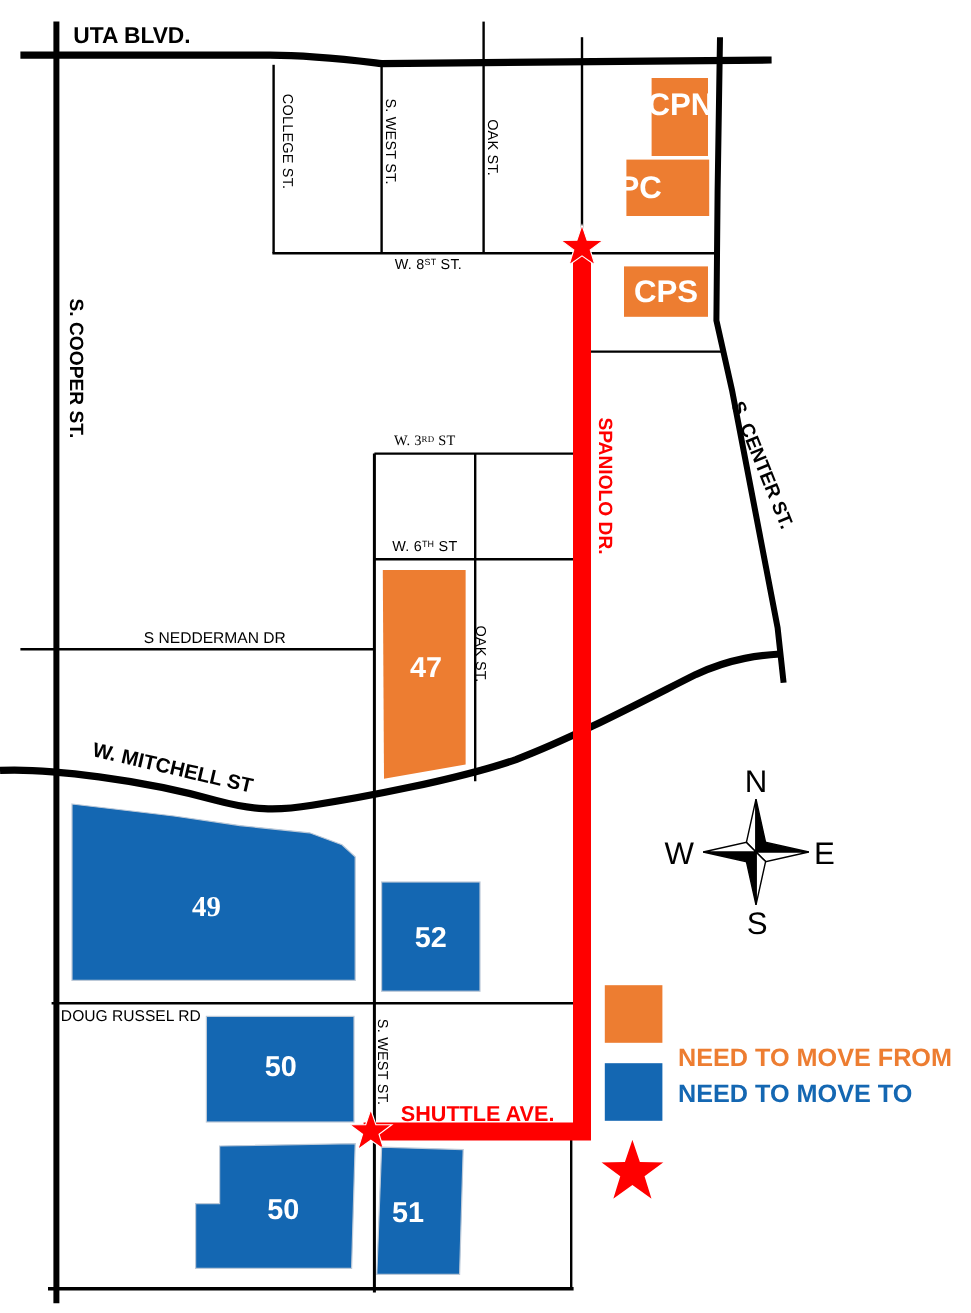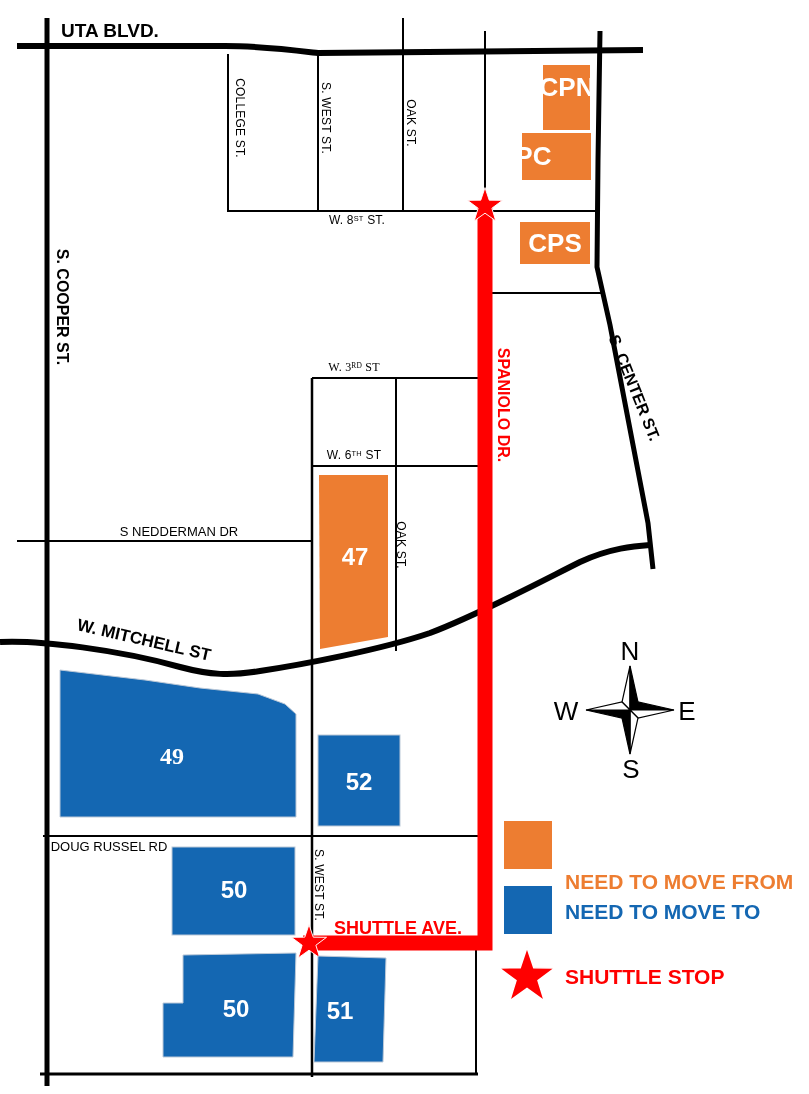--- a/index.html
+++ b/index.html
@@ -114,15 +114,14 @@
 
   <span class="lbl compass-letter" style="left:630px;top:651px;">N</span>
   <span class="lbl compass-letter" style="left:687px;top:711px;">E</span>
   <span class="lbl compass-letter" style="left:631px;top:769px;">S</span>
   <span class="lbl compass-letter" style="left:566px;top:711px;">W</span>
 
   <div class="legend-swatch" style="left:504px;top:821px;background:var(--orange);"></div>
   <span class="legend-label" style="left:565px;top:846px;color:var(--orange);margin-top:36px;">NEED TO MOVE FROM</span>
   <div class="legend-swatch" style="left:504px;top:886px;background:var(--blue);"></div>
   <span class="legend-label" style="left:565px;top:912px;color:var(--blue);">NEED TO MOVE TO</span>
-  <span class="legend-label" style="left:565px;top:977px;color:var(--red);">SHUTTLE STOP</span>
 
 </div>
 
 </body></html>

